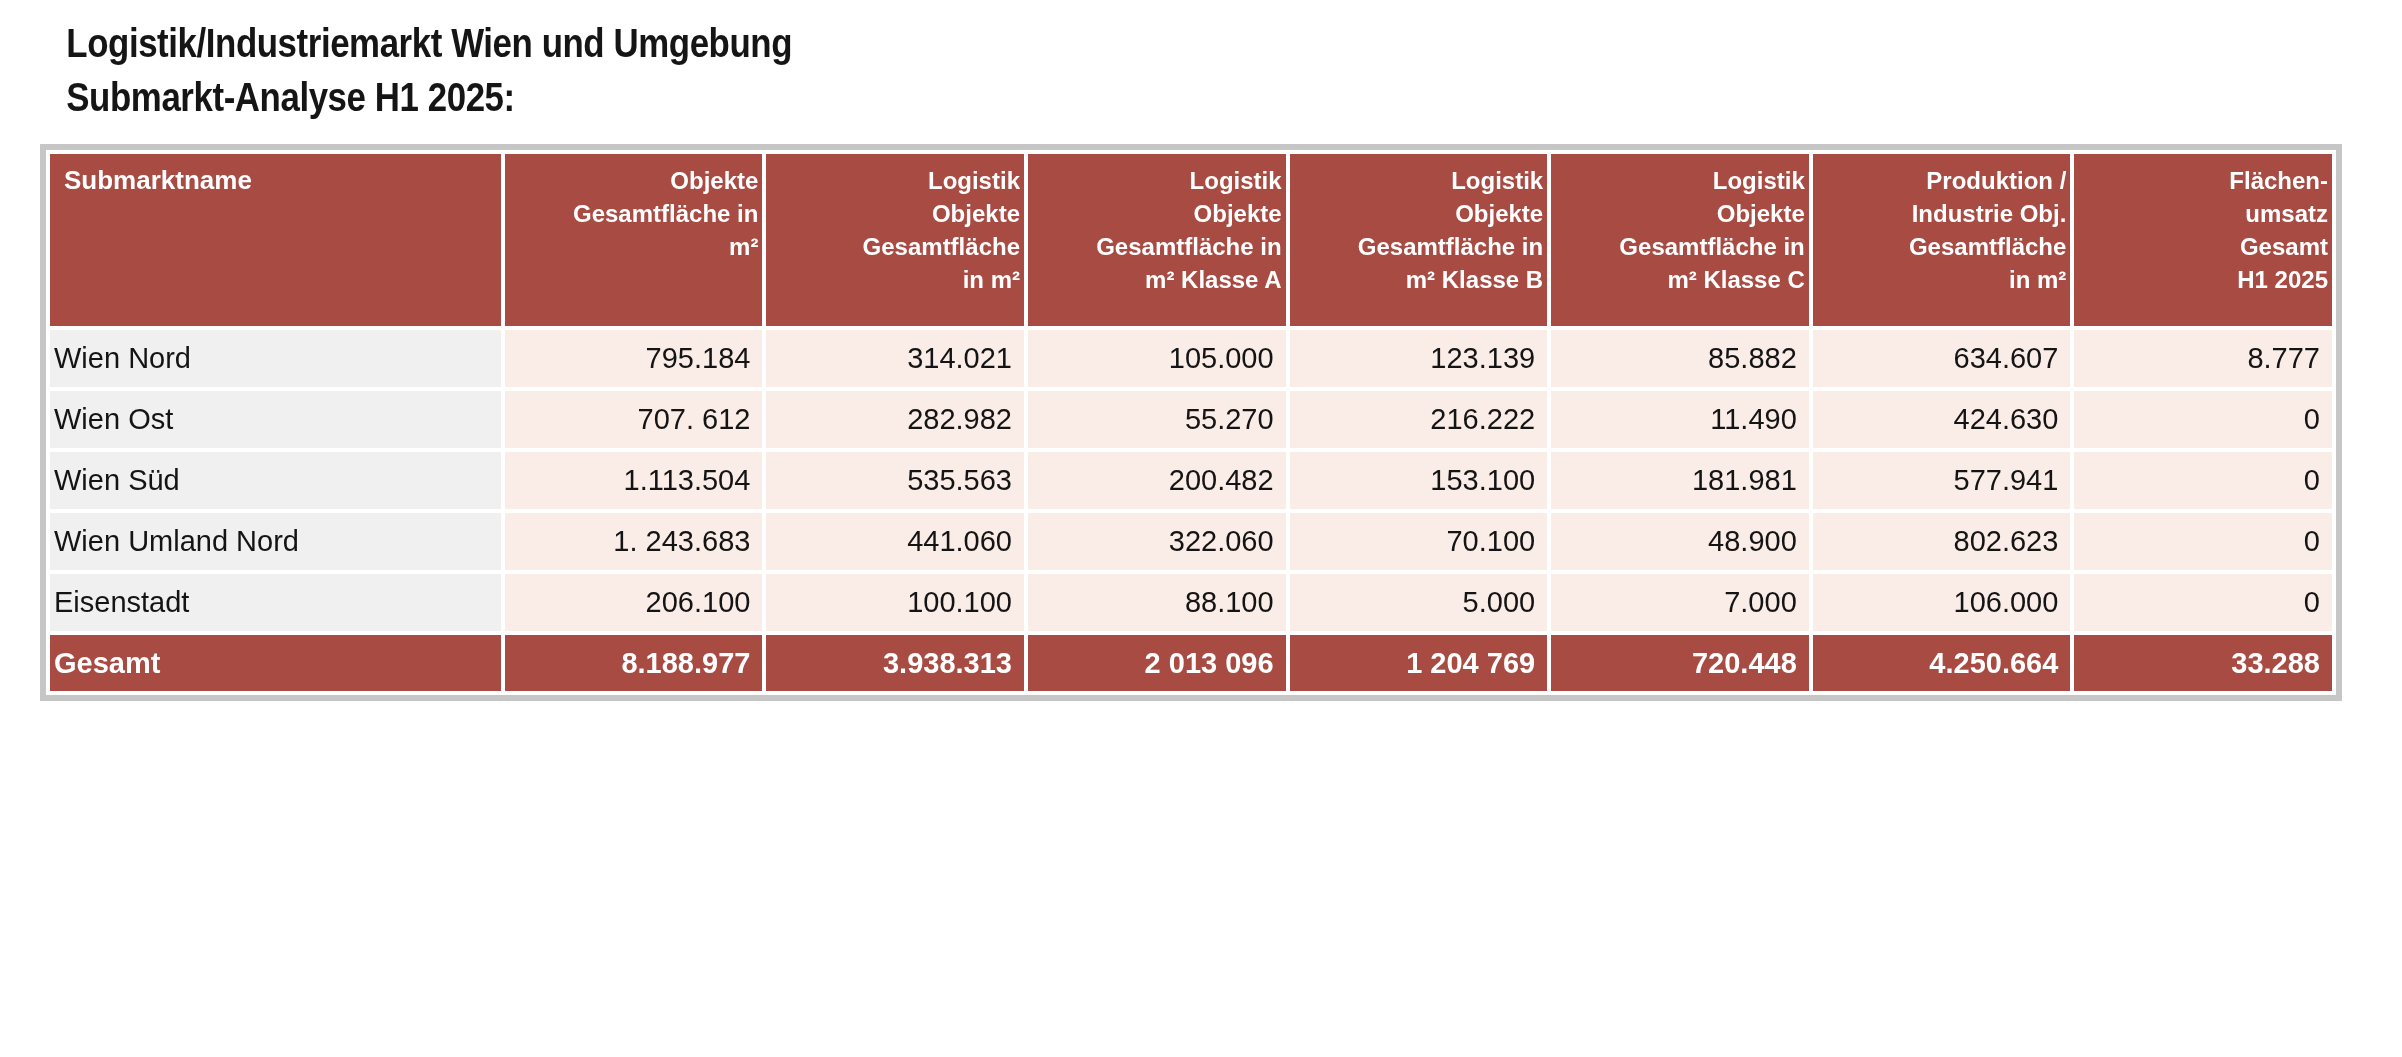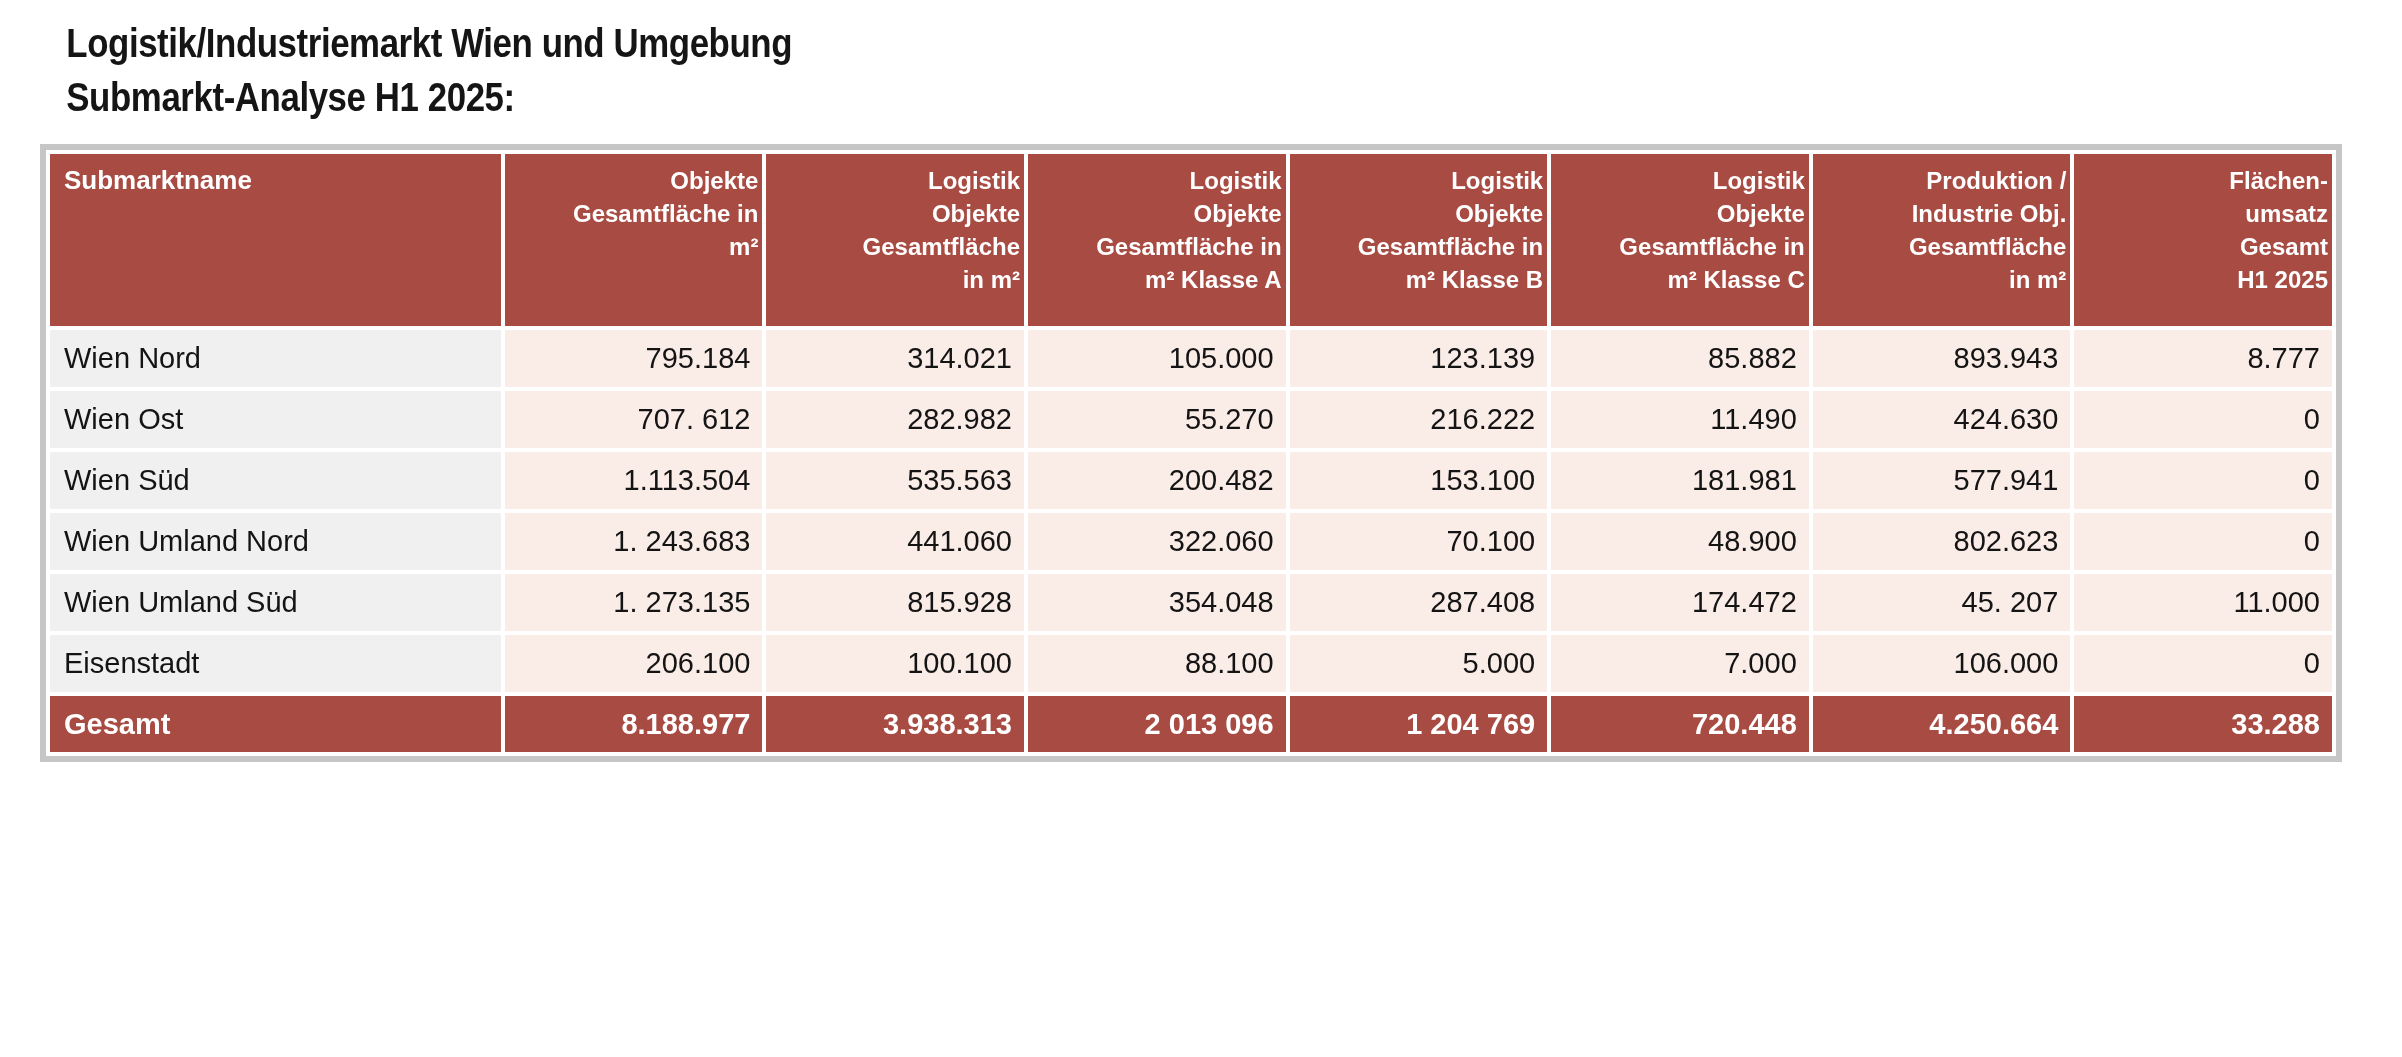--- a/index.html
+++ b/index.html
@@ -59,21 +59,21 @@
     font-size: 26px;
   }
   .market-table td {
     font-size: 29px;
     height: 57px;
     vertical-align: middle;
   }
   td.name-cell {
     background: #f0f0f0;
     text-align: left;
-    padding-left: 14px;
+    padding-left: 4px;
   }
   td.num-cell {
     background: #faece7;
     text-align: right;
     padding-right: 12px;
   }
   .total-row td {
     background: #a84b43;
     color: #ffffff;
     font-weight: bold;
@@ -132,21 +132,21 @@
 H1 2025</th>
       </tr>
 
       <tr>
         <td class="name-cell">Wien Nord</td>
         <td class="num-cell">795.184</td>
         <td class="num-cell">314.021</td>
         <td class="num-cell">105.000</td>
         <td class="num-cell">123.139</td>
         <td class="num-cell">85.882</td>
-        <td class="num-cell">893.943</td>
+        <td class="num-cell">634.607</td>
         <td class="num-cell">8.777</td>
       </tr>
 
       <tr>
         <td class="name-cell">Wien Ost</td>
         <td class="num-cell">707. 612</td>
         <td class="num-cell">282.982</td>
         <td class="num-cell">55.270</td>
         <td class="num-cell">216.222</td>
         <td class="num-cell">11.490</td>
@@ -171,30 +171,20 @@
         <td class="num-cell">1. 243.683</td>
         <td class="num-cell">441.060</td>
         <td class="num-cell">322.060</td>
         <td class="num-cell">70.100</td>
         <td class="num-cell">48.900</td>
         <td class="num-cell">802.623</td>
         <td class="num-cell">0</td>
       </tr>
 
 
-      <tr>
-        <td class="name-cell">Wien Umland Süd</td>
-        <td class="num-cell">1. 273.135</td>
-        <td class="num-cell">815.928</td>
-        <td class="num-cell">354.048</td>
-        <td class="num-cell">287.408</td>
-        <td class="num-cell">174.472</td>
-        <td class="num-cell">45. 207</td>
-        <td class="num-cell">11.000</td>
-      </tr>
 
       <tr>
         <td class="name-cell">Eisenstadt</td>
         <td class="num-cell">206.100</td>
         <td class="num-cell">100.100</td>
         <td class="num-cell">88.100</td>
         <td class="num-cell">5.000</td>
         <td class="num-cell">7.000</td>
         <td class="num-cell">106.000</td>
         <td class="num-cell">0</td>

